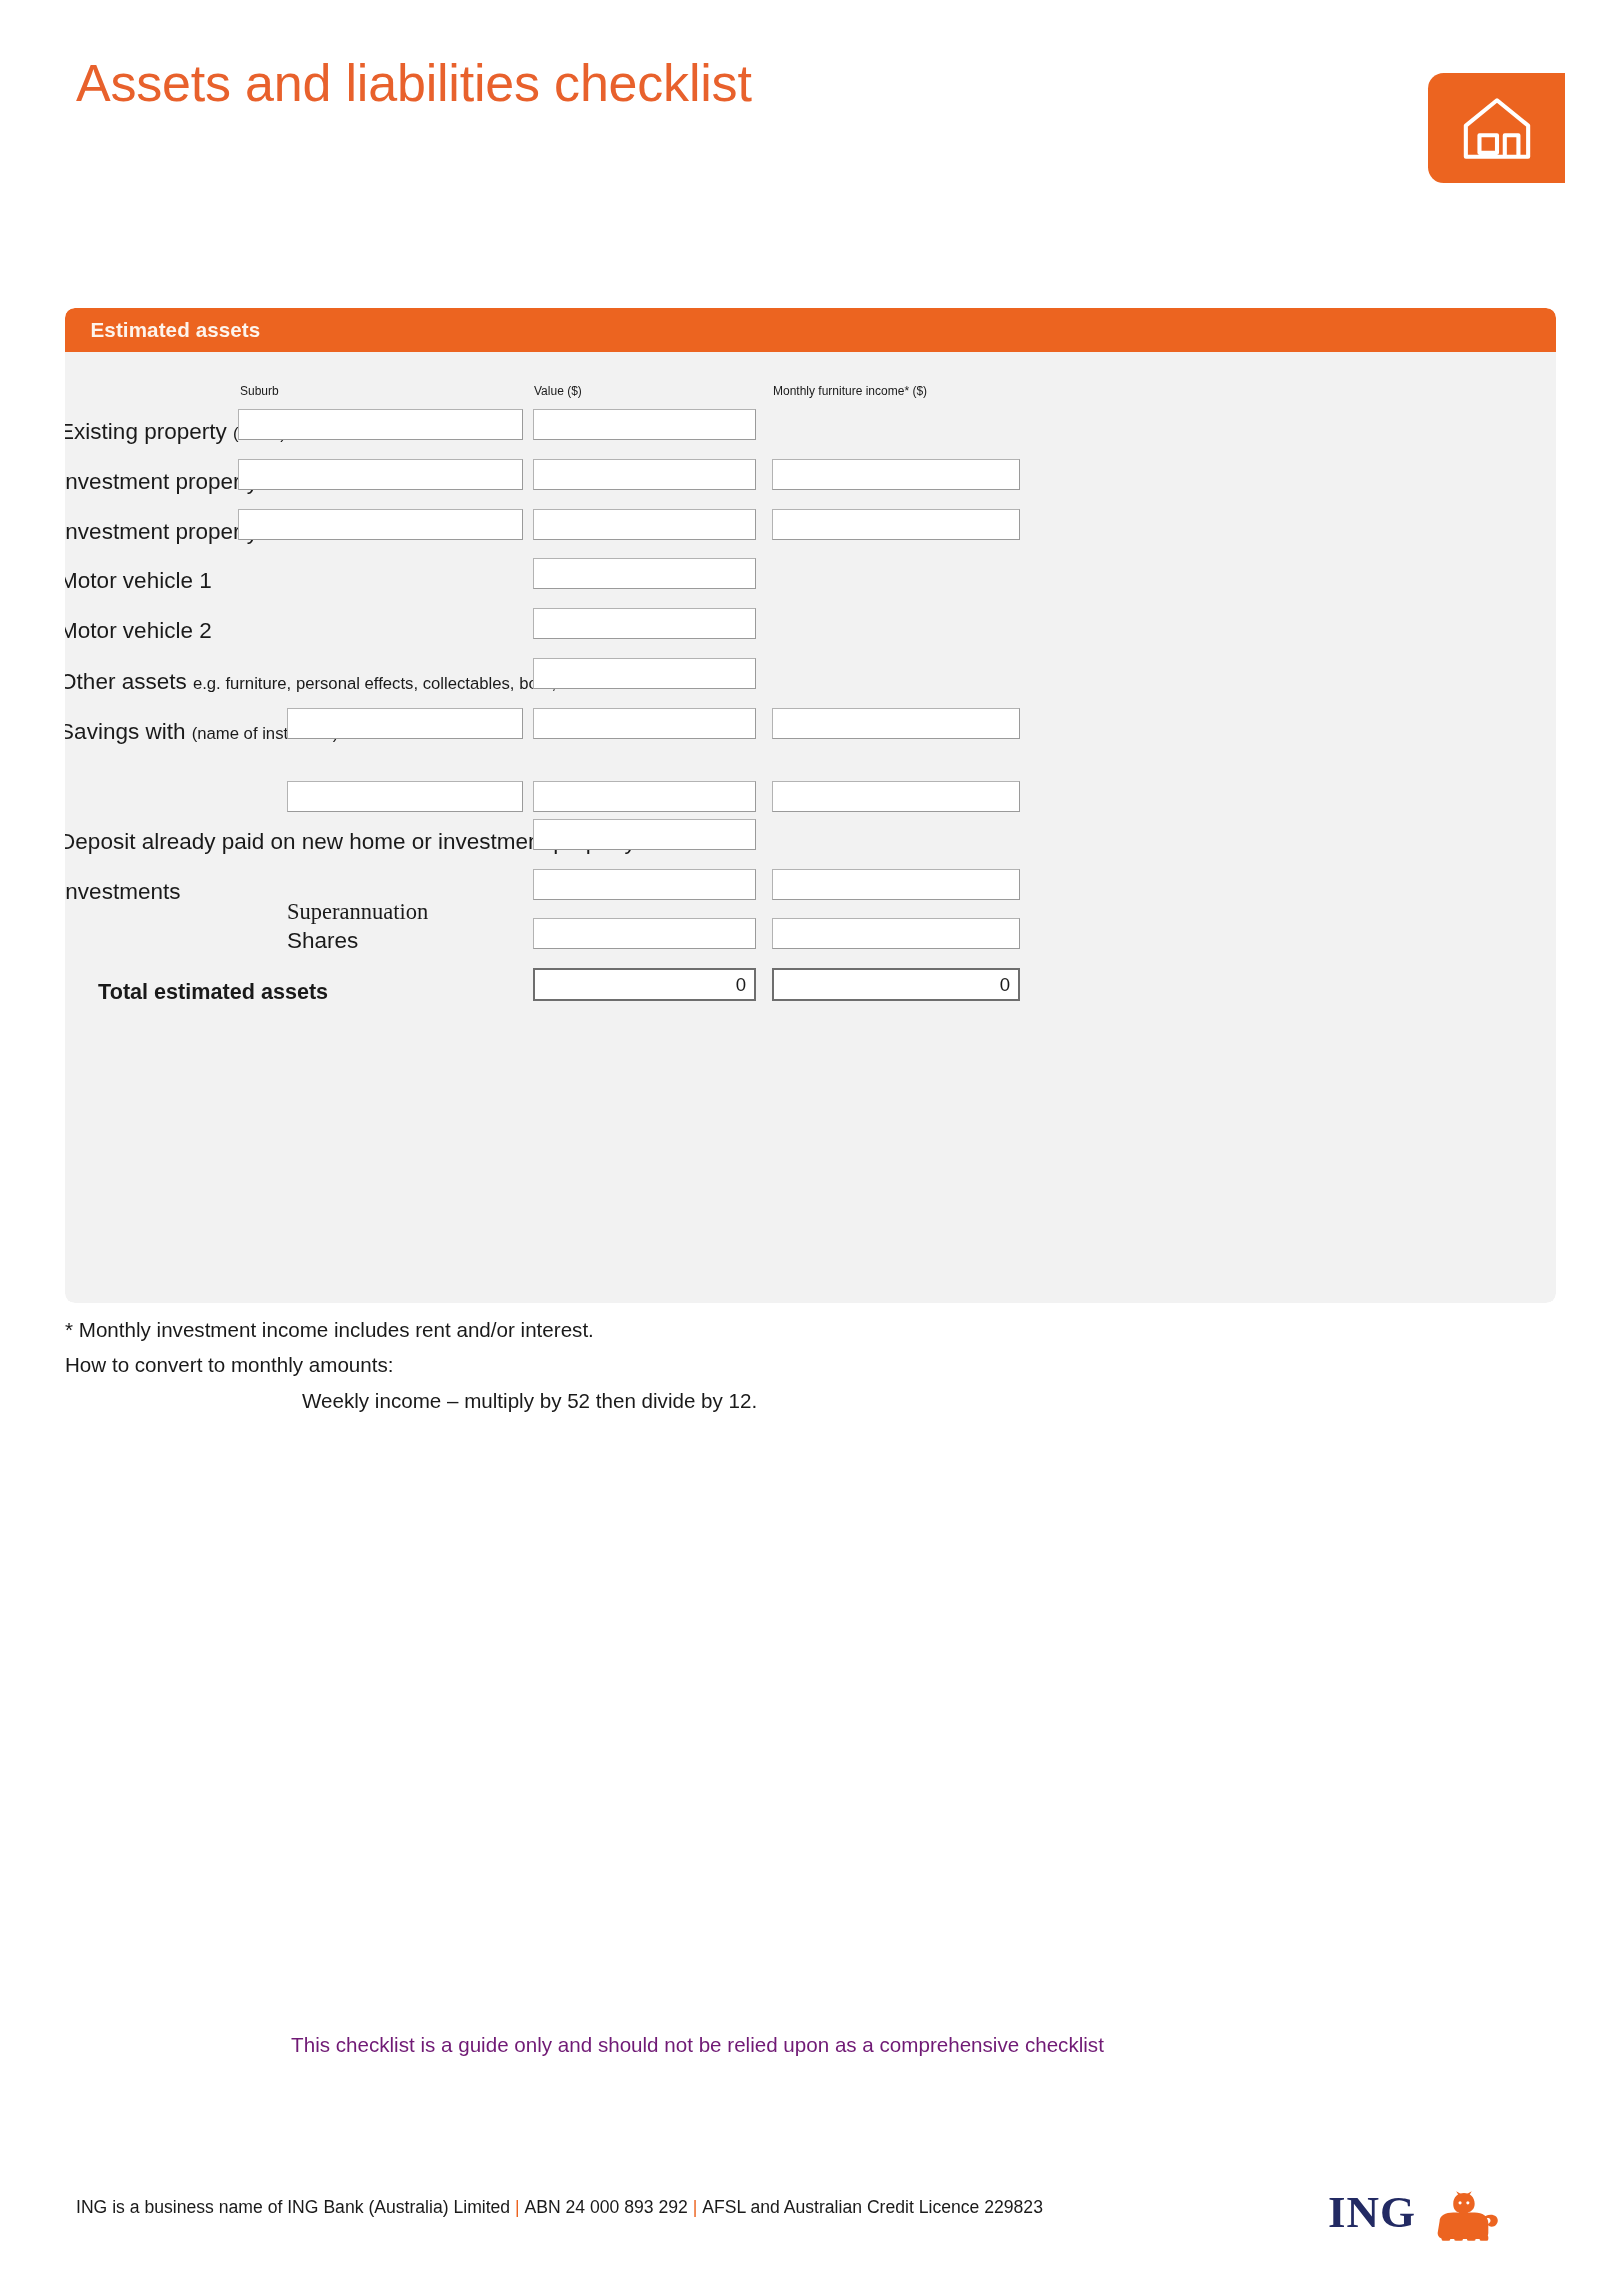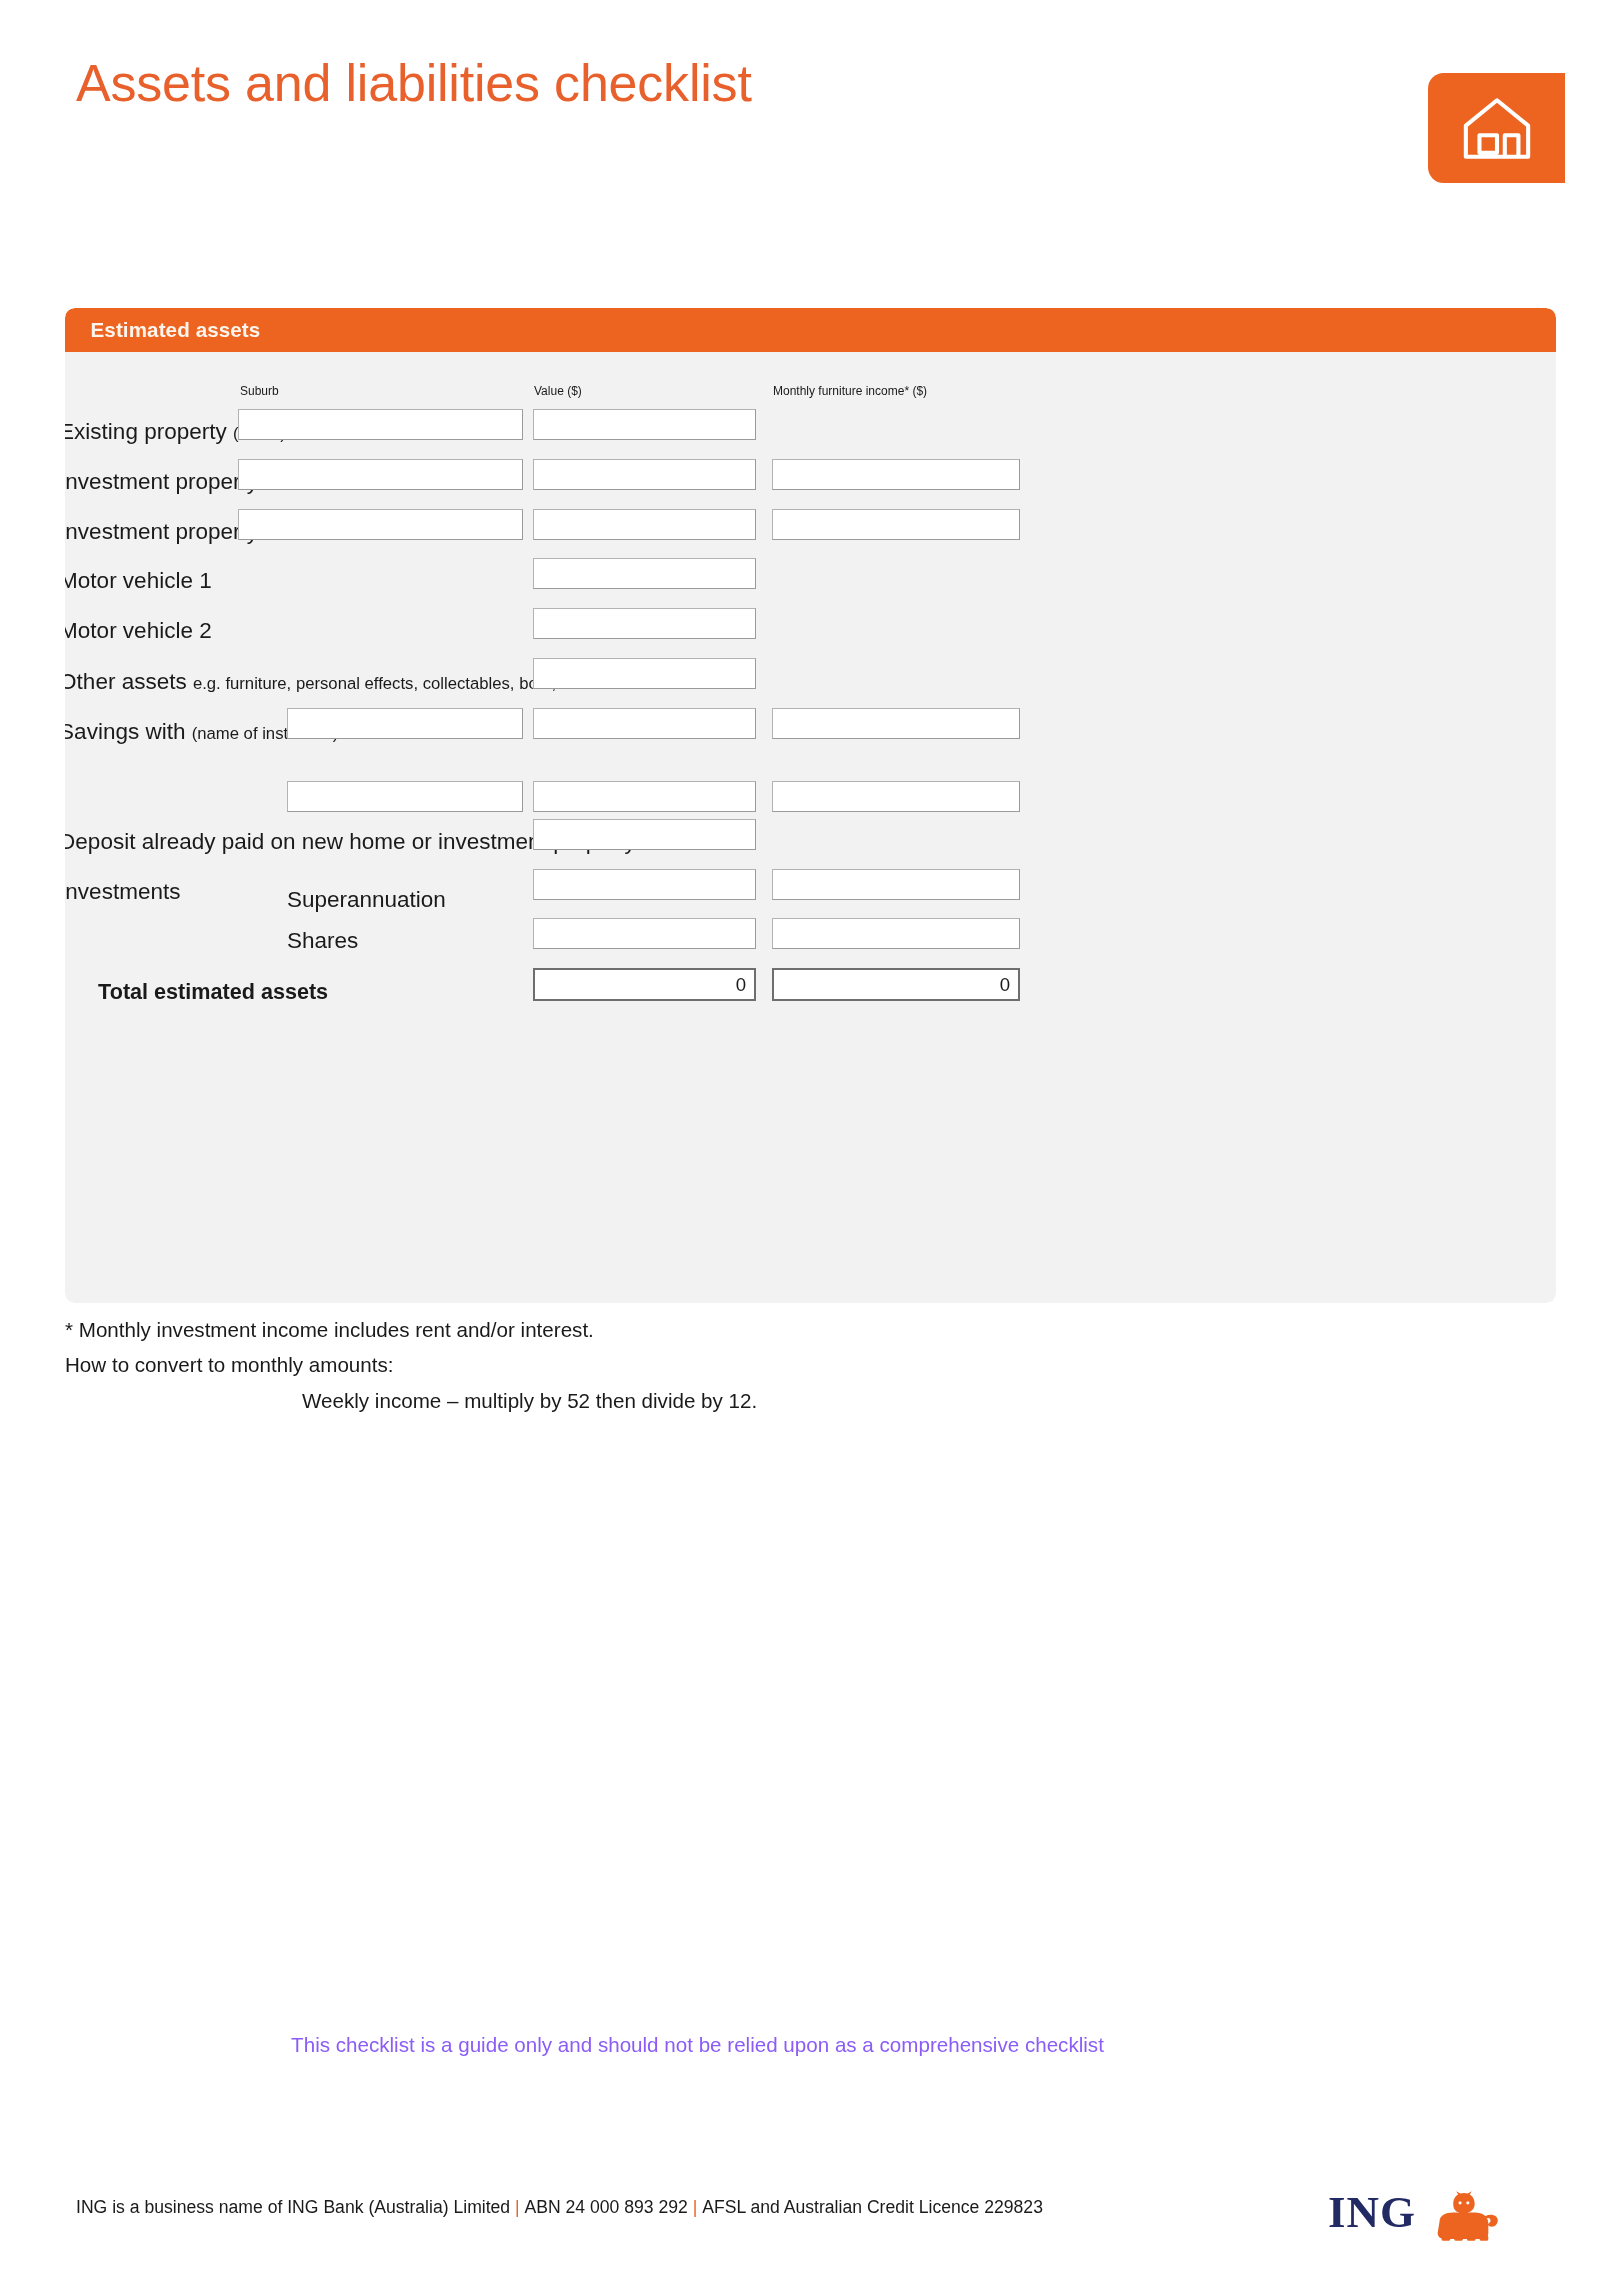--- a/index.html
+++ b/index.html
@@ -102,21 +102,21 @@
 
   
   .notes { position:absolute; left:65px; top:1318px; width:1274px; }
   .note-line { font-size:20.6px; color:#1a1a1a; margin-bottom:11.8px; line-height:1.15; }
   .note-indent { margin-left:237px; }
 
   
   .disclaimer {
     position:absolute; left:0; top:2033px;
     width:1395px; text-align:center;
-    font-size:20.6px; color:#8b5cf6;
+    font-size:20.6px; color:#701a75;
   }
 
   
   .footer { position:absolute; left:76px; top:2194px; width:1470px; }
   .footer-line { font-size:17.6px; color:#1a1a1a; line-height:1.55; white-space:nowrap; }
   .footer-line .b { font-weight:700; }
   .sep { color:#ec6420; padding:0 4.9px; }
   .ing-logo {
     position:absolute; left:1328px; top:2190px;
     display:flex; align-items:flex-start; gap:7.8px;
@@ -183,21 +183,21 @@
     <div class="fbox" style="left:707px; top:356px; width:248px;"></div>
 
     <div class="fbox" style="left:222px; top:429px; width:236px;"></div>
     <div class="fbox" style="left:468px; top:429px; width:223px;"></div>
     <div class="fbox" style="left:707px; top:429px; width:248px;"></div>
 
     <div class="rlabel" style="left:-5.9px; top:479px;">Deposit already paid on new home or investment property</div>
     <div class="fbox" style="left:468px; top:467px; width:223px;"></div>
 
     <div class="rlabel" style="left:-5.9px; top:529px;">Investments</div>
-    <div class="rlabel" style="left:222px; top:537px;">Superannuation</div>
+    <div class="rlabel" style="left:222px; top:549px;font-family:Liberation Serif, serif;">Superannuation</div>
     <div class="fbox" style="left:468px; top:517px; width:223px;"></div>
     <div class="fbox" style="left:707px; top:517px; width:248px;"></div>
 
     <div class="rlabel" style="left:222px; top:578px;">Shares</div>
     <div class="fbox" style="left:468px; top:566px; width:223px;"></div>
     <div class="fbox" style="left:707px; top:566px; width:248px;"></div>
 
     <div class="rlabel bold" style="left:-5.9px; top:629px;margin-left:39px;">Total estimated assets</div>
     <div class="fbox total" style="left:468px; top:616px; width:223px;">0</div>
     <div class="fbox total" style="left:707px; top:616px; width:248px;">0</div>

